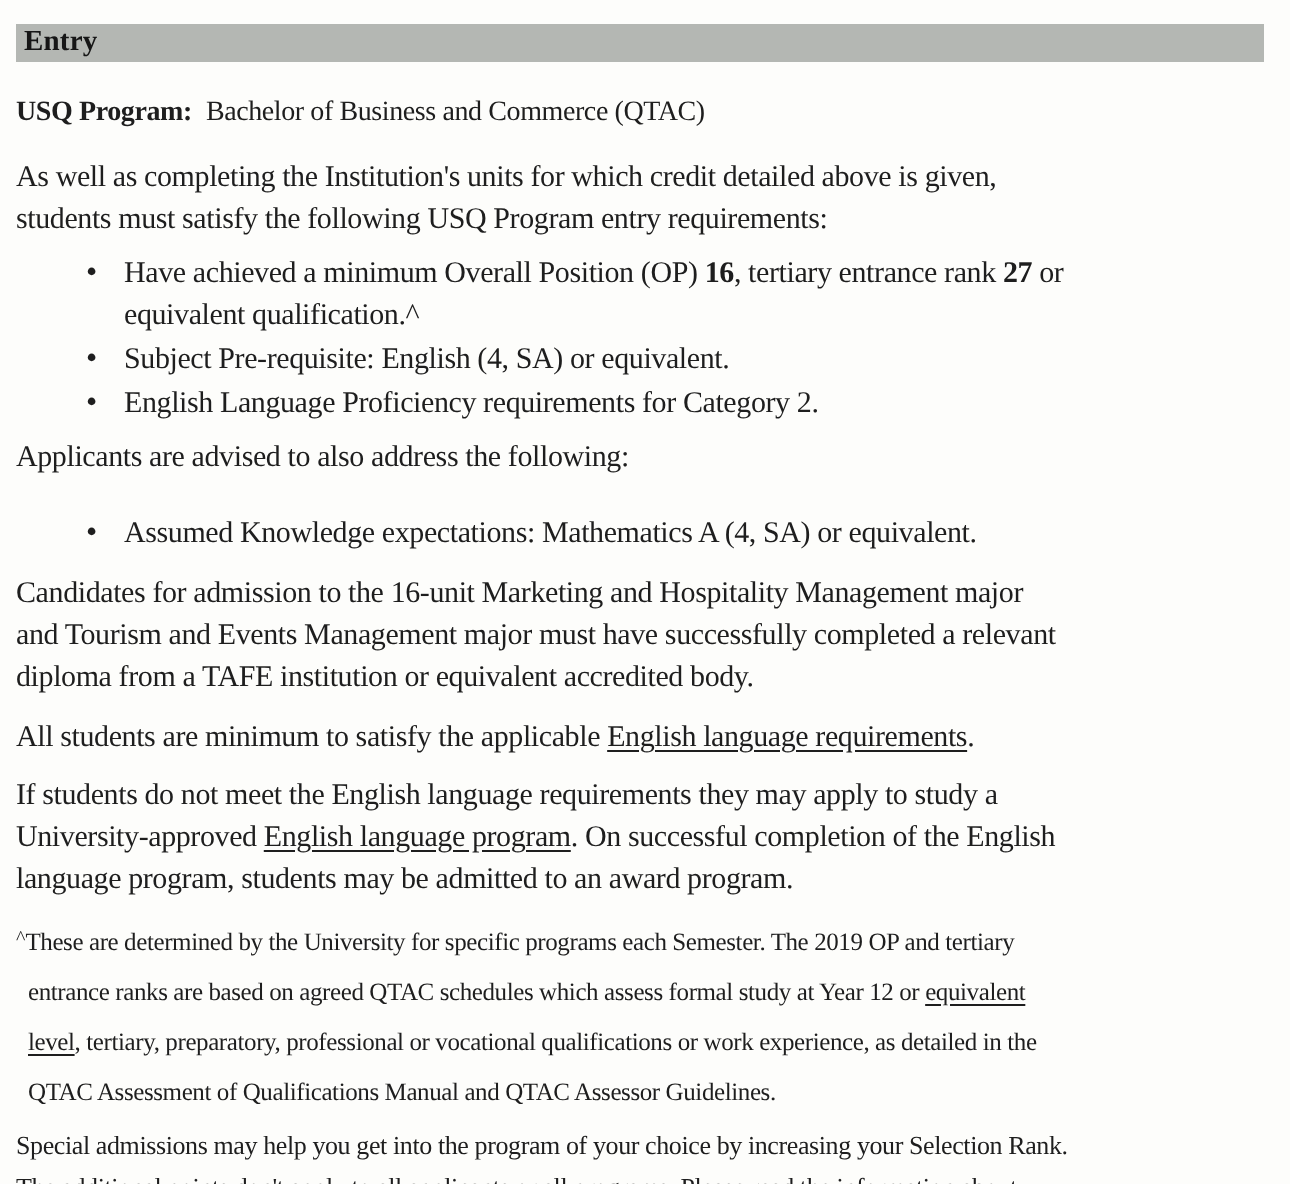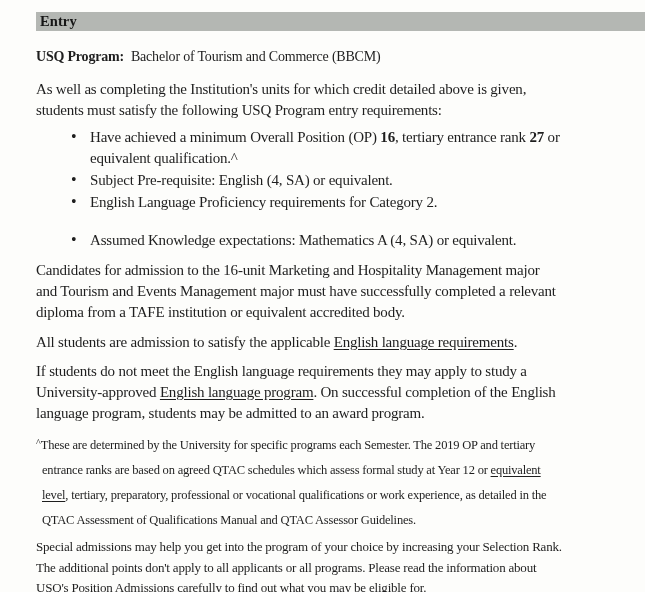--- a/index.html
+++ b/index.html
@@ -8,21 +8,20 @@
     background: #fdfdfb;
     font-family: "Liberation Serif", "DejaVu Serif", serif;
     color: #1e1e1e;
     overflow: hidden;
   }
   .page {
     position: relative;
     width: 543px;
     height: 592px;
     padding: 12px 8px 0 8px;
-    margin-left: 28px;
   }
   .section-bar {
     width: 624px;
     height: 19px;
     background: #b4b7b3;
     padding: 0 0 0 4px;
     display: flex;
     align-items: center;
     margin-bottom: 15px;
   }
@@ -82,38 +81,39 @@
 </style>
 </head>
 <body>
 
 <div class="page">
 
   <div class="section-bar">
     <span class="section-title">Entry</span>
   </div>
 
-  <p class="program-line"><b class="program-label">USQ Program:</b><span>Bachelor of Tourism and Commerce (BBCM)</span></p>
+  <p class="program-line"><b class="program-label">USQ Program:</b><span>Bachelor of Business and Commerce (QTAC)</span></p>
 
   <p class="intro">As well as completing the Institution's units for which credit detailed above is given, students must satisfy the following USQ Program entry requirements:</p>
 
   <ul class="requirements">
     <li><span>Have achieved a minimum Overall Position (OP) </span><b>16</b><span>, tertiary entrance rank </span><b>27</b><span> or equivalent qualification.^</span></li>
     <li>Subject Pre-requisite: English (4, SA) or equivalent.</li>
     <li>English Language Proficiency requirements for Category 2.</li>
   </ul>
 
+  <p class="advised">Applicants are advised to also address the following:</p>
 
   <ul class="assumed">
     <li>Assumed Knowledge expectations: Mathematics A (4, SA) or equivalent.</li>
   </ul>
 
   <p class="candidates">Candidates for admission to the 16-unit Marketing and Hospitality Management major and Tourism and Events Management major must have successfully completed a relevant diploma from a TAFE institution or equivalent accredited body.</p>
 
-  <p class="all-students"><span>All students are admission to satisfy the applicable </span><span class="doc-link">English language requirements</span><span>.</span></p>
+  <p class="all-students"><span>All students are minimum to satisfy the applicable </span><span class="doc-link">English language requirements</span><span>.</span></p>
 
   <p class="if-students"><span>If students do not meet the English language requirements they may apply to study a University-approved </span><span class="doc-link">English language program</span><span>. On successful completion of the English language program, students may be admitted to an award program.</span></p>
 
   <p class="footnote"><span class="sup">^</span><span>These are determined by the University for specific programs each Semester. The 2019 OP and tertiary entrance ranks are based on agreed QTAC schedules which assess formal study at Year 12 or </span><span class="doc-link">equivalent level</span><span>, tertiary, preparatory, professional or vocational qualifications or work experience, as detailed in the QTAC Assessment of Qualifications Manual and QTAC Assessor Guidelines.</span></p>
 
   <p class="special"><span>Special admissions may help you get into the program of your choice by increasing your Selection Rank. The additional points don't apply to all applicants or all programs. Please read the information about USQ's </span><span class="doc-link">Position Admissions</span><span> carefully to find out what you may be eligible for.</span></p>
 
 </div>
 
 </body></html>

